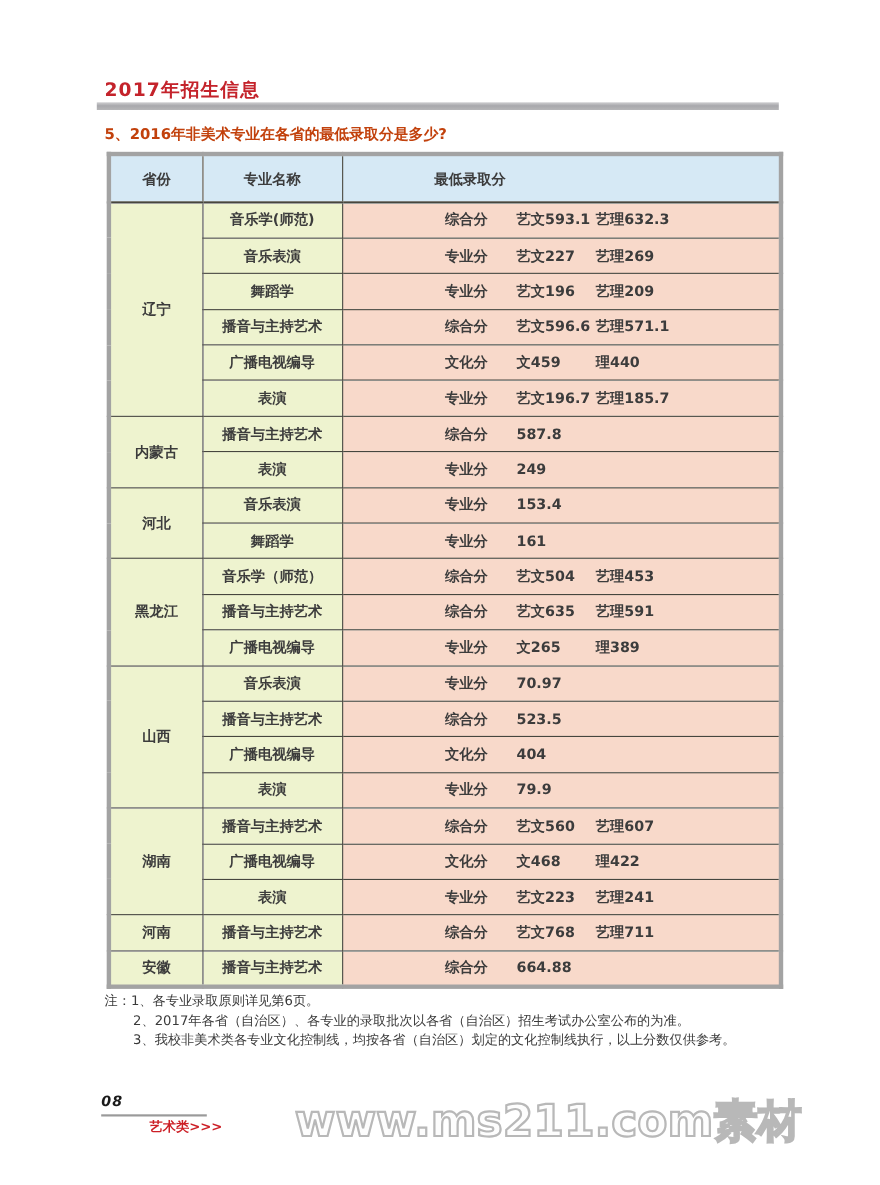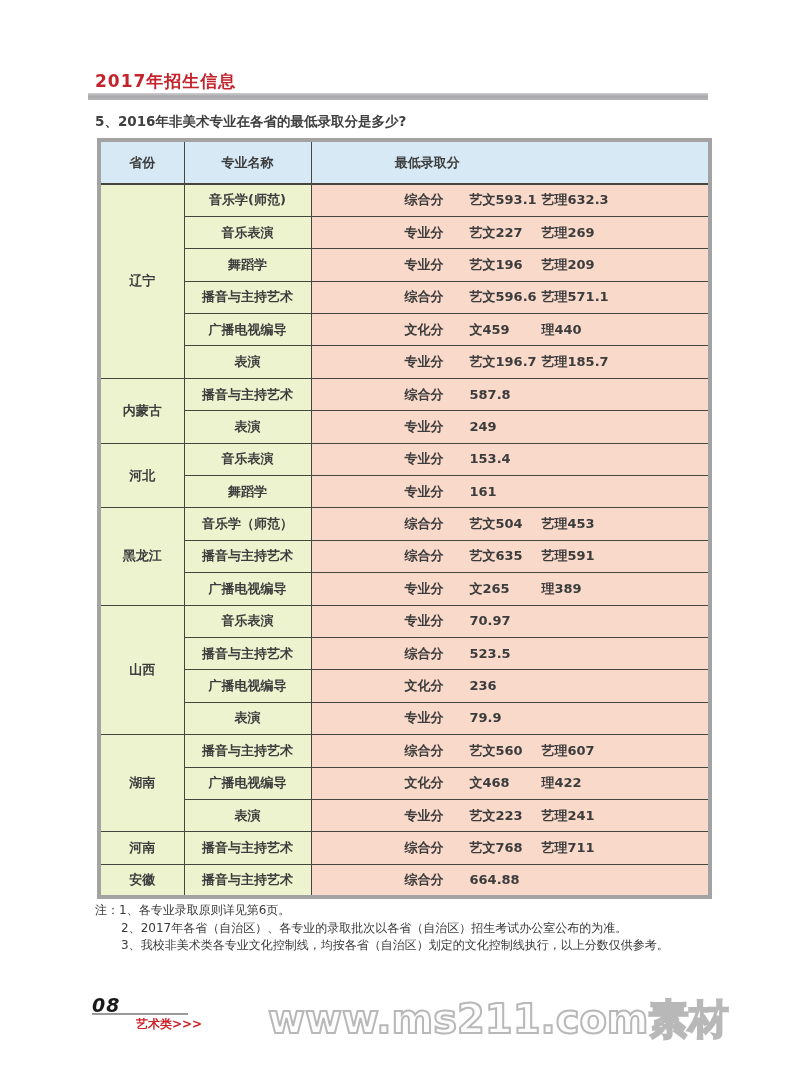--- a/index.html
+++ b/index.html
@@ -15,21 +15,21 @@
   .header-title {
     position:absolute; left:95px; top:70px;
     font-size:17px; font-weight:bold; color:#c4232b; letter-spacing:1px;
   }
   .gray-bar {
     position:absolute; left:88px; top:93px; width:620px; height:7px;
     background:linear-gradient(#cfcfd1,#a8a8ac 45%,#b6b6b8);
   }
   .section-title {
     position:absolute; left:95px; top:113px;
-    font-size:13.5px; font-weight:bold; color:#404040;
+    font-size:13.5px; font-weight:bold; color:#c2410c;
   }
 
   table.score-table {
     position:absolute; left:97px; top:138px;
     border-collapse:collapse; table-layout:fixed;
     border:4px solid #a3a3a3;
   }
   .score-table th, .score-table td {
     border:1px solid #46463e;
     color:#3c3c3c; font-size:13px; font-weight:bold;
@@ -48,21 +48,21 @@
 
   .notes {
     position:absolute; left:95px; top:902px; width:616px;
     font-size:12px; color:#3a3a3a; line-height:17.5px;
   }
   .notes .note-line { white-space:nowrap; }
   .notes .indent { padding-left:26px; }
 
   .page-number {
     position:absolute; left:92px; top:994px;
-    font-size:19px; font-weight:bold; font-style:italic; color:#1a1a1a;
+    font-size:13px; font-weight:bold; font-style:italic; color:#1a1a1a;
     letter-spacing:1px;
   }
   .page-number-rule {
     position:absolute; left:92px; top:1013px; width:96px; height:2px;
     background:#9a9a9a;
   }
   .footer-category {
     position:absolute; left:92px; top:1016px;
     font-size:12px; font-weight:bold; color:#cc1f26;margin-left:44px;
   }
@@ -158,21 +158,21 @@
           <td class="prov-cell" rowspan="4">山西</td>
           <td class="major-cell">音乐表演</td>
           <td class="score-cell"><span class="score-type">专业分</span><span class="score-v1">70.97</span><span class="score-v2"></span></td>
         </tr>
         <tr class="body-row">
           <td class="major-cell">播音与主持艺术</td>
           <td class="score-cell"><span class="score-type">综合分</span><span class="score-v1">523.5</span><span class="score-v2"></span></td>
         </tr>
         <tr class="body-row">
           <td class="major-cell">广播电视编导</td>
-          <td class="score-cell"><span class="score-type">文化分</span><span class="score-v1">236</span><span class="score-v2"></span></td>
+          <td class="score-cell"><span class="score-type">文化分</span><span class="score-v1">404</span><span class="score-v2"></span></td>
         </tr>
         <tr class="body-row">
           <td class="major-cell">表演</td>
           <td class="score-cell"><span class="score-type">专业分</span><span class="score-v1">79.9</span><span class="score-v2"></span></td>
         </tr>
         <tr class="body-row">
           <td class="prov-cell" rowspan="3">湖南</td>
           <td class="major-cell">播音与主持艺术</td>
           <td class="score-cell"><span class="score-type">综合分</span><span class="score-v1">艺文560</span><span class="score-v2">艺理607</span></td>
         </tr>

